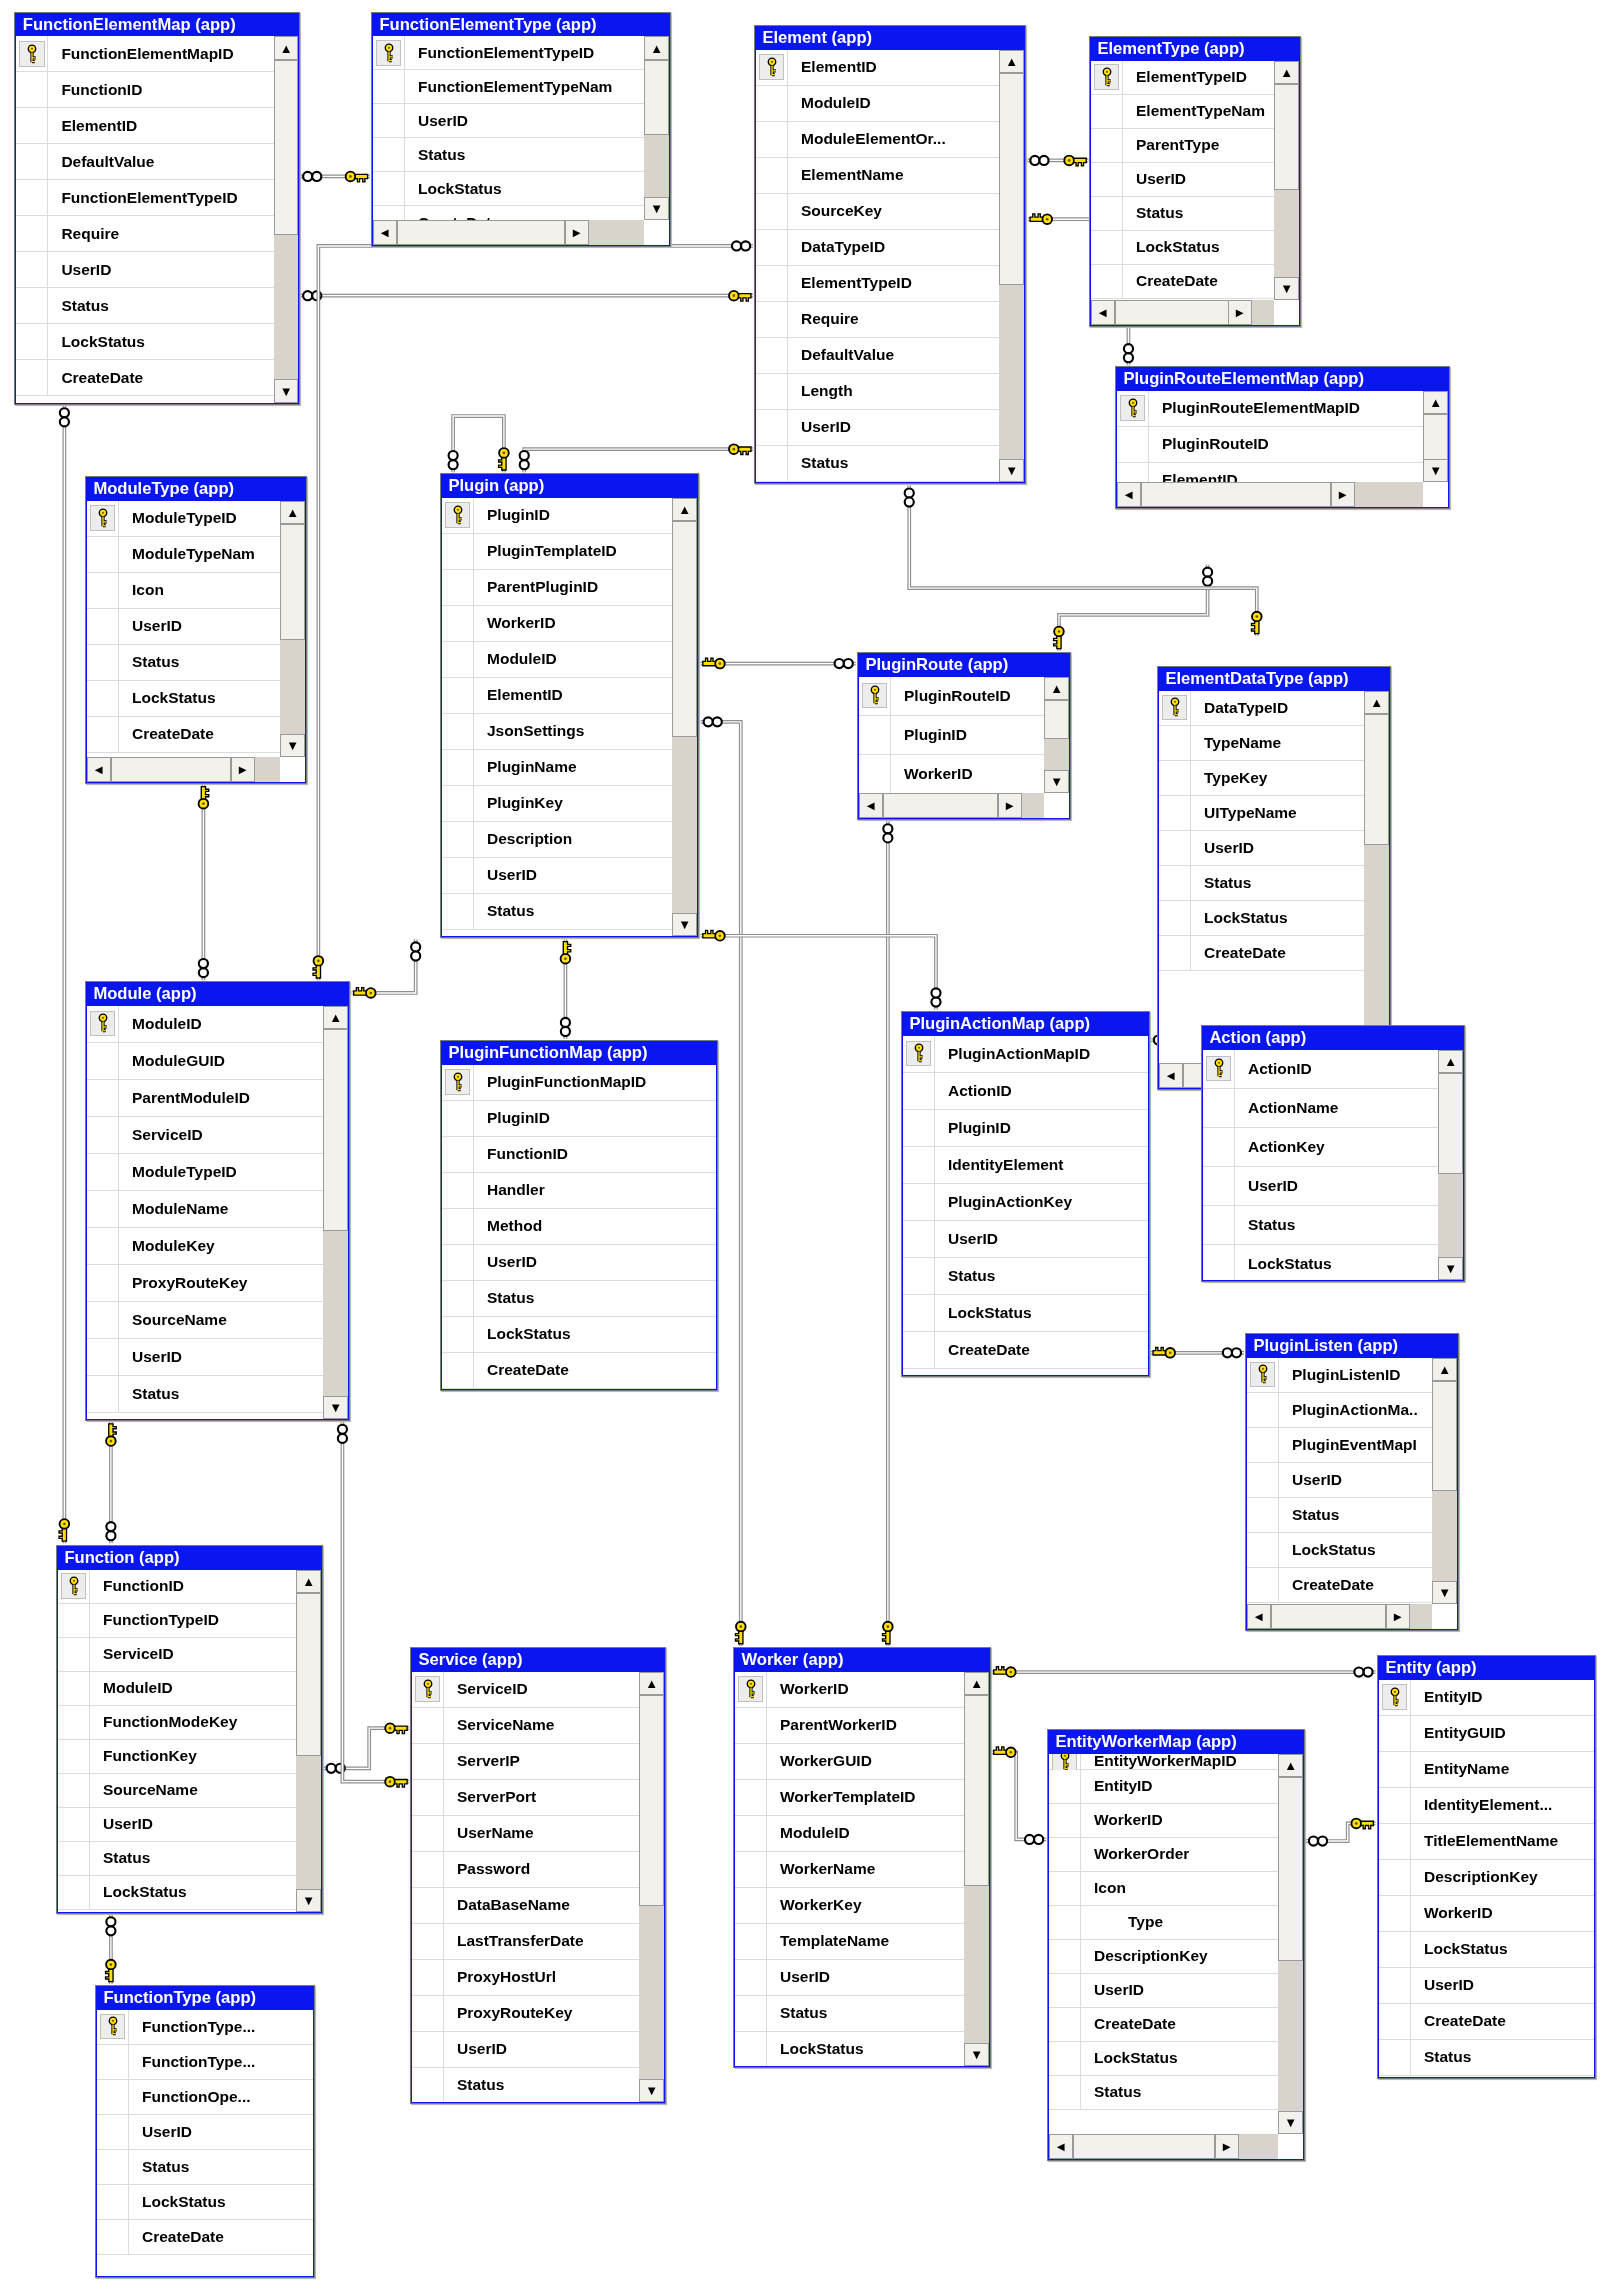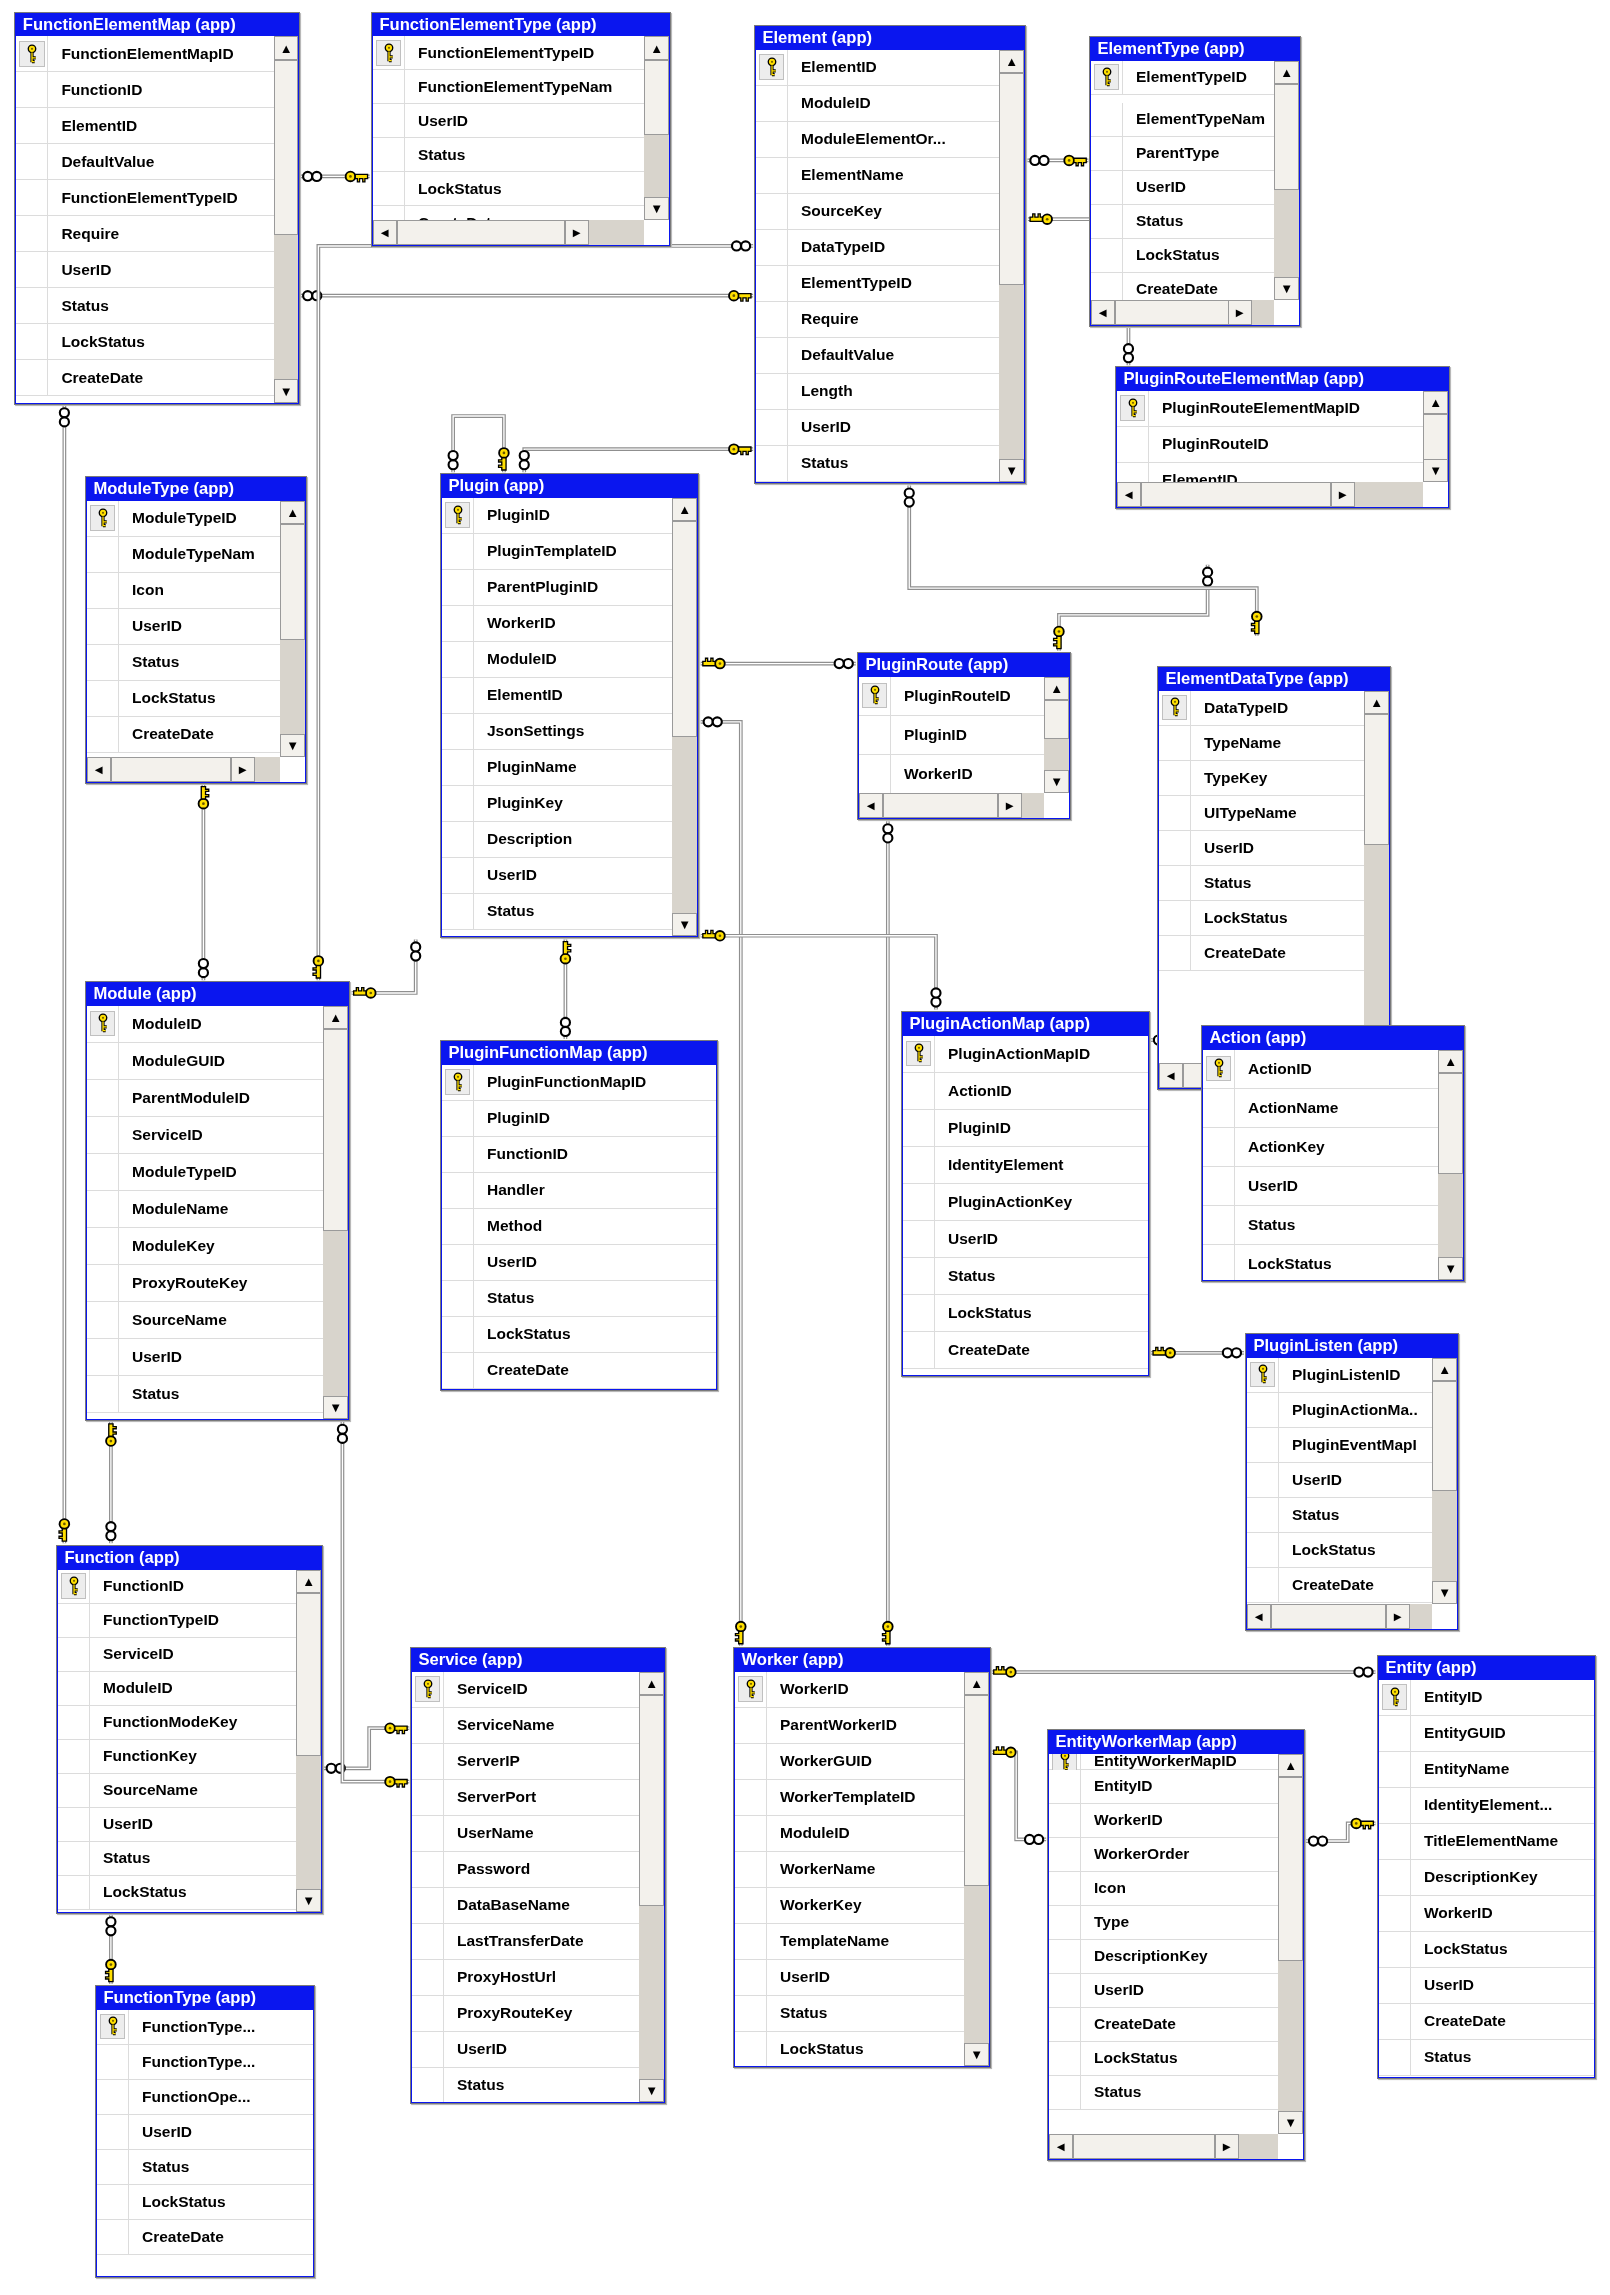--- a/index.html
+++ b/index.html
@@ -522,21 +522,21 @@
                   <svg width="14" height="20.3" viewBox="0 0 26 38">
                     <circle cx="13" cy="9" r="7" fill="#ffdf00" stroke="#000" stroke-width="2.5"></circle>
                     <circle cx="13" cy="9" r="2" fill="#7a6400"></circle>
                     <path d="M13 16 L13 34 M13 26 L20 26 M13 33 L18 33" stroke="#000" stroke-width="6" fill="none"></path>
                     <path d="M13 16 L13 34 M13 26 L20 26 M13 33 L18 33" stroke="#ffdf00" stroke-width="2.5" fill="none"></path>
                   </svg>
                 </span>
               </span>
               <span class="fname">ElementTypeID</span>
             </div>
-            <div class="row" style="height: 34px; margin-top: 8px;">
+            <div class="row" style="height: 34px;">
               <span class="pkcell"></span>
               <span class="fname">ElementTypeNam</span>
             </div>
             <div class="row" style="height: 34px;">
               <span class="pkcell"></span>
               <span class="fname">ParentType</span>
             </div>
             <div class="row" style="height: 34px;">
               <span class="pkcell"></span>
               <span class="fname">UserID</span>
@@ -1350,21 +1350,21 @@
               <span class="fname">WorkerID</span>
             </div>
             <div class="row" style="height: 34px;">
               <span class="pkcell"></span>
               <span class="fname">WorkerOrder</span>
             </div>
             <div class="row" style="height: 34px;">
               <span class="pkcell"></span>
               <span class="fname">Icon</span>
             </div>
-            <div class="row" style="height: 34px;">
+            <div class="row" style="height: 34px; padding-left: 34px;">
               <span class="pkcell"></span>
               <span class="fname">Type</span>
             </div>
             <div class="row" style="height: 34px;">
               <span class="pkcell"></span>
               <span class="fname">DescriptionKey</span>
             </div>
             <div class="row" style="height: 34px;">
               <span class="pkcell"></span>
               <span class="fname">UserID</span>

